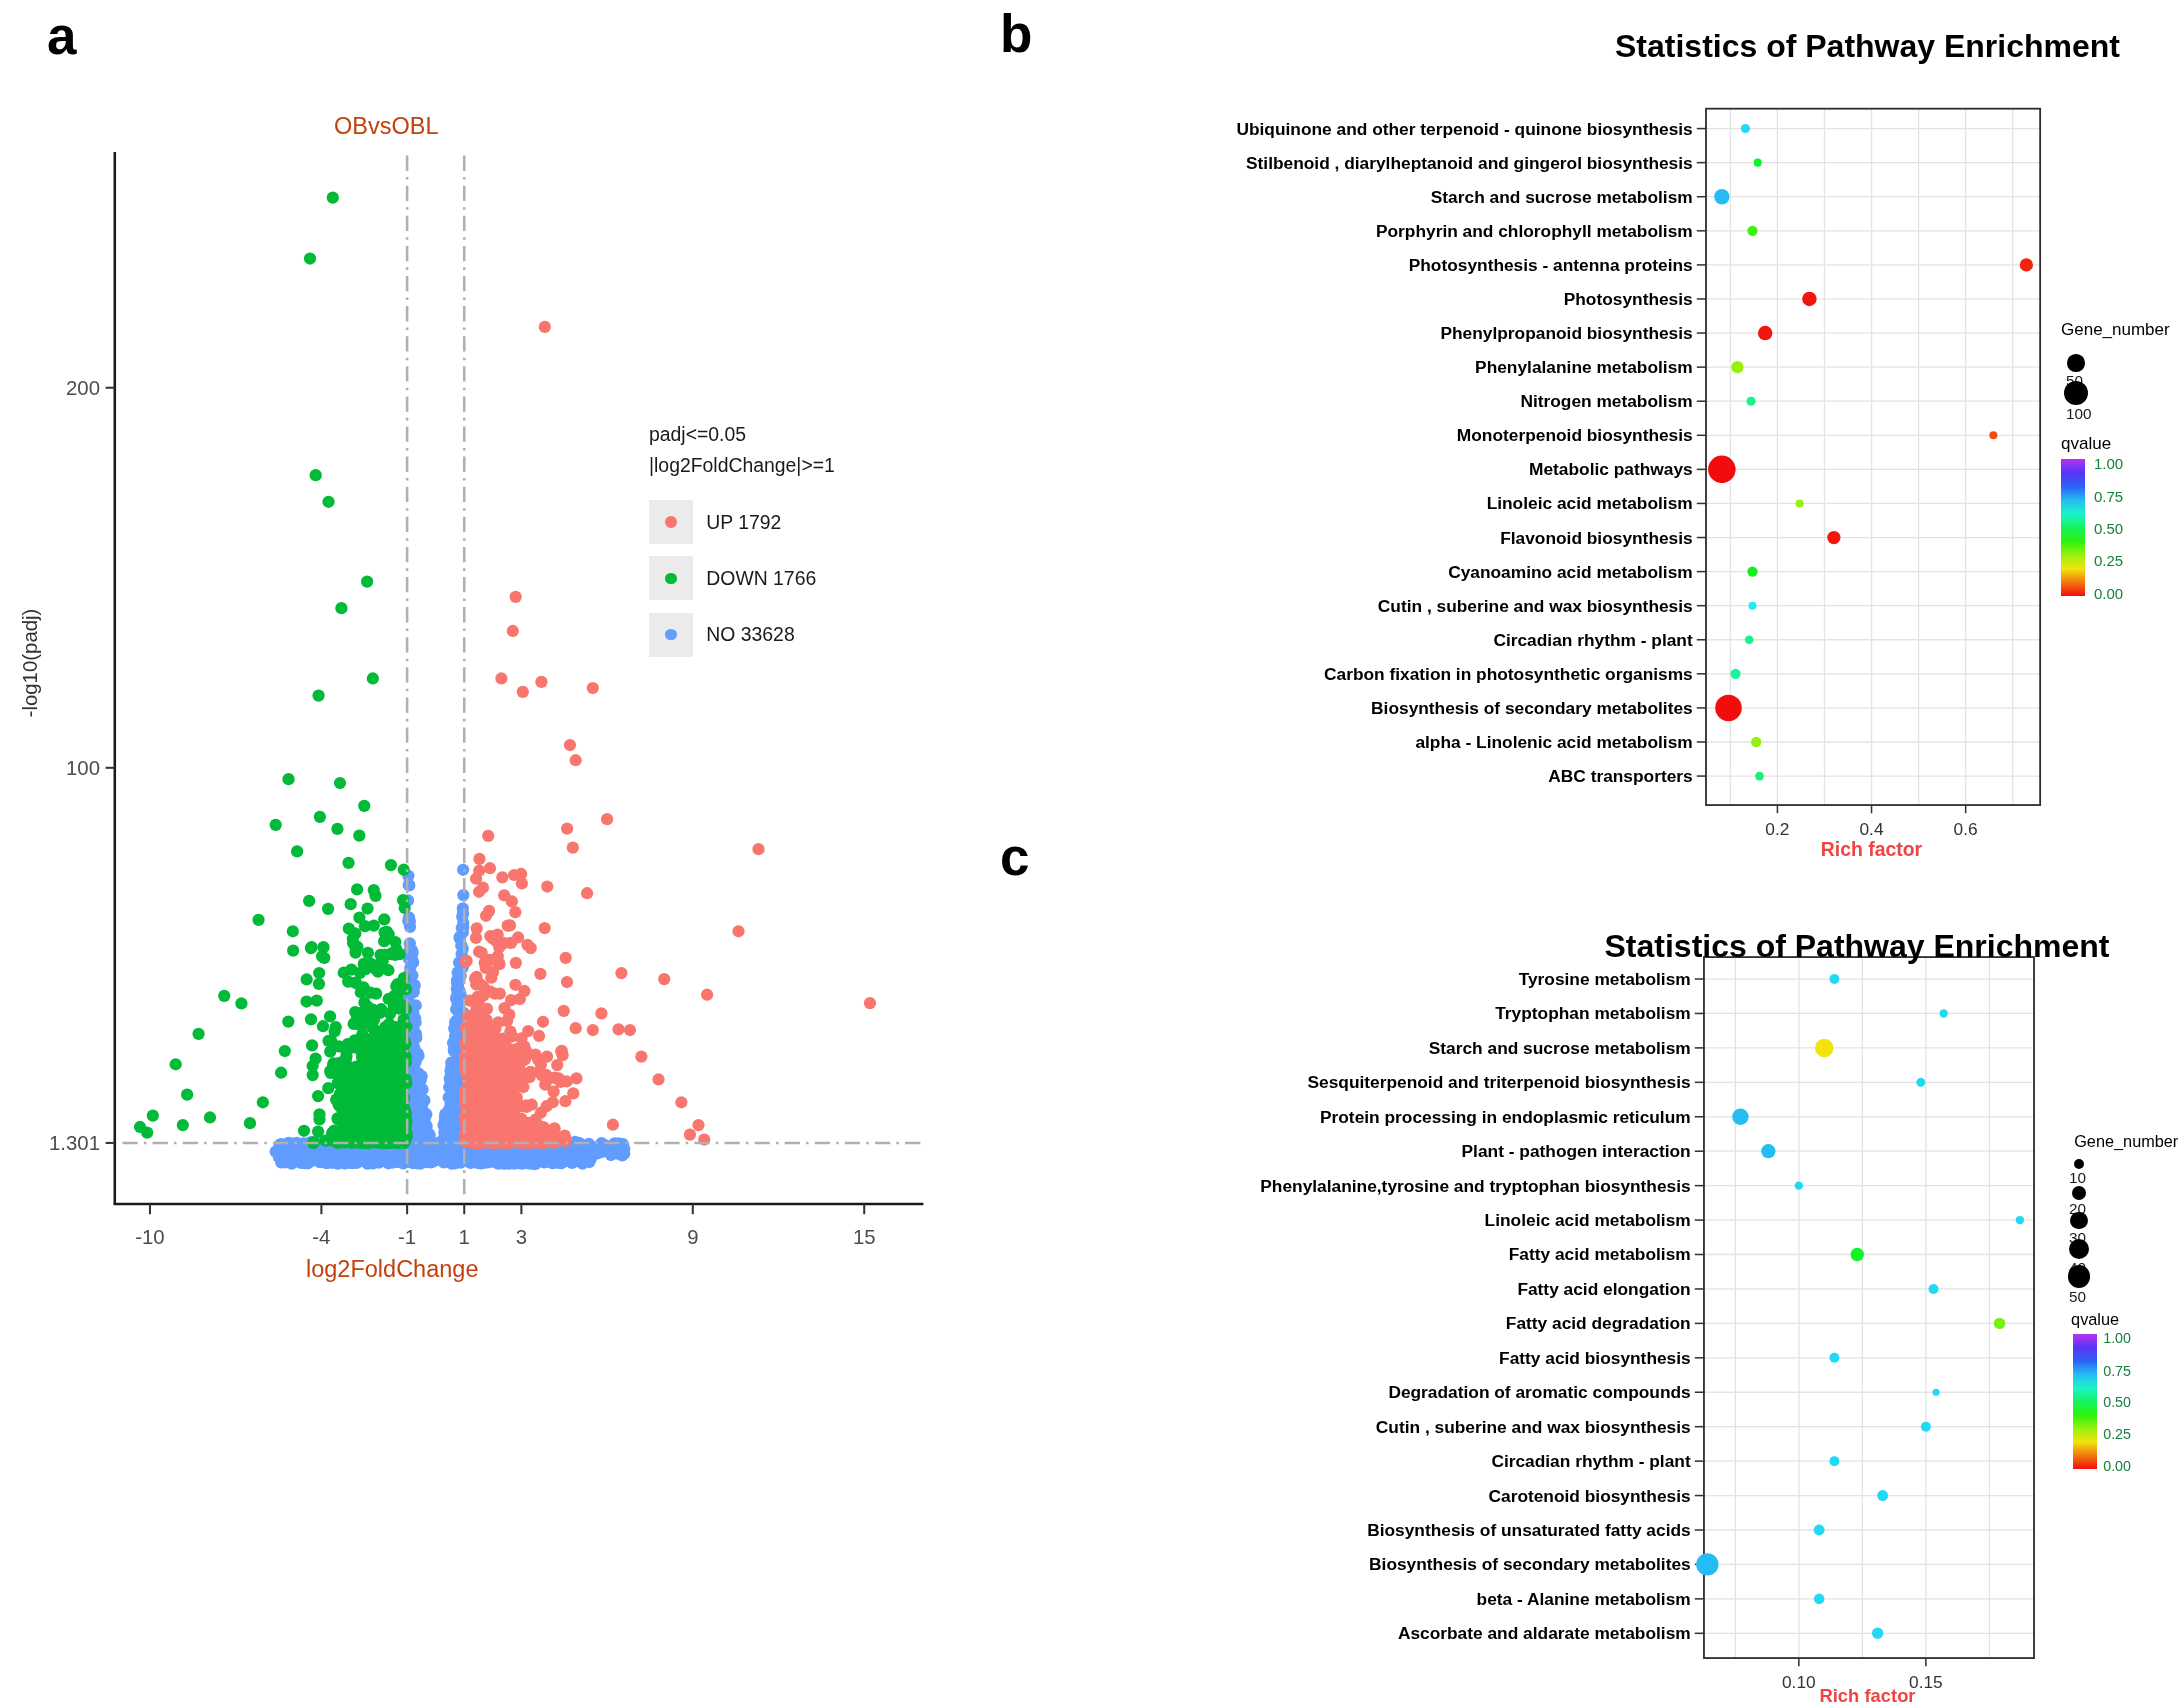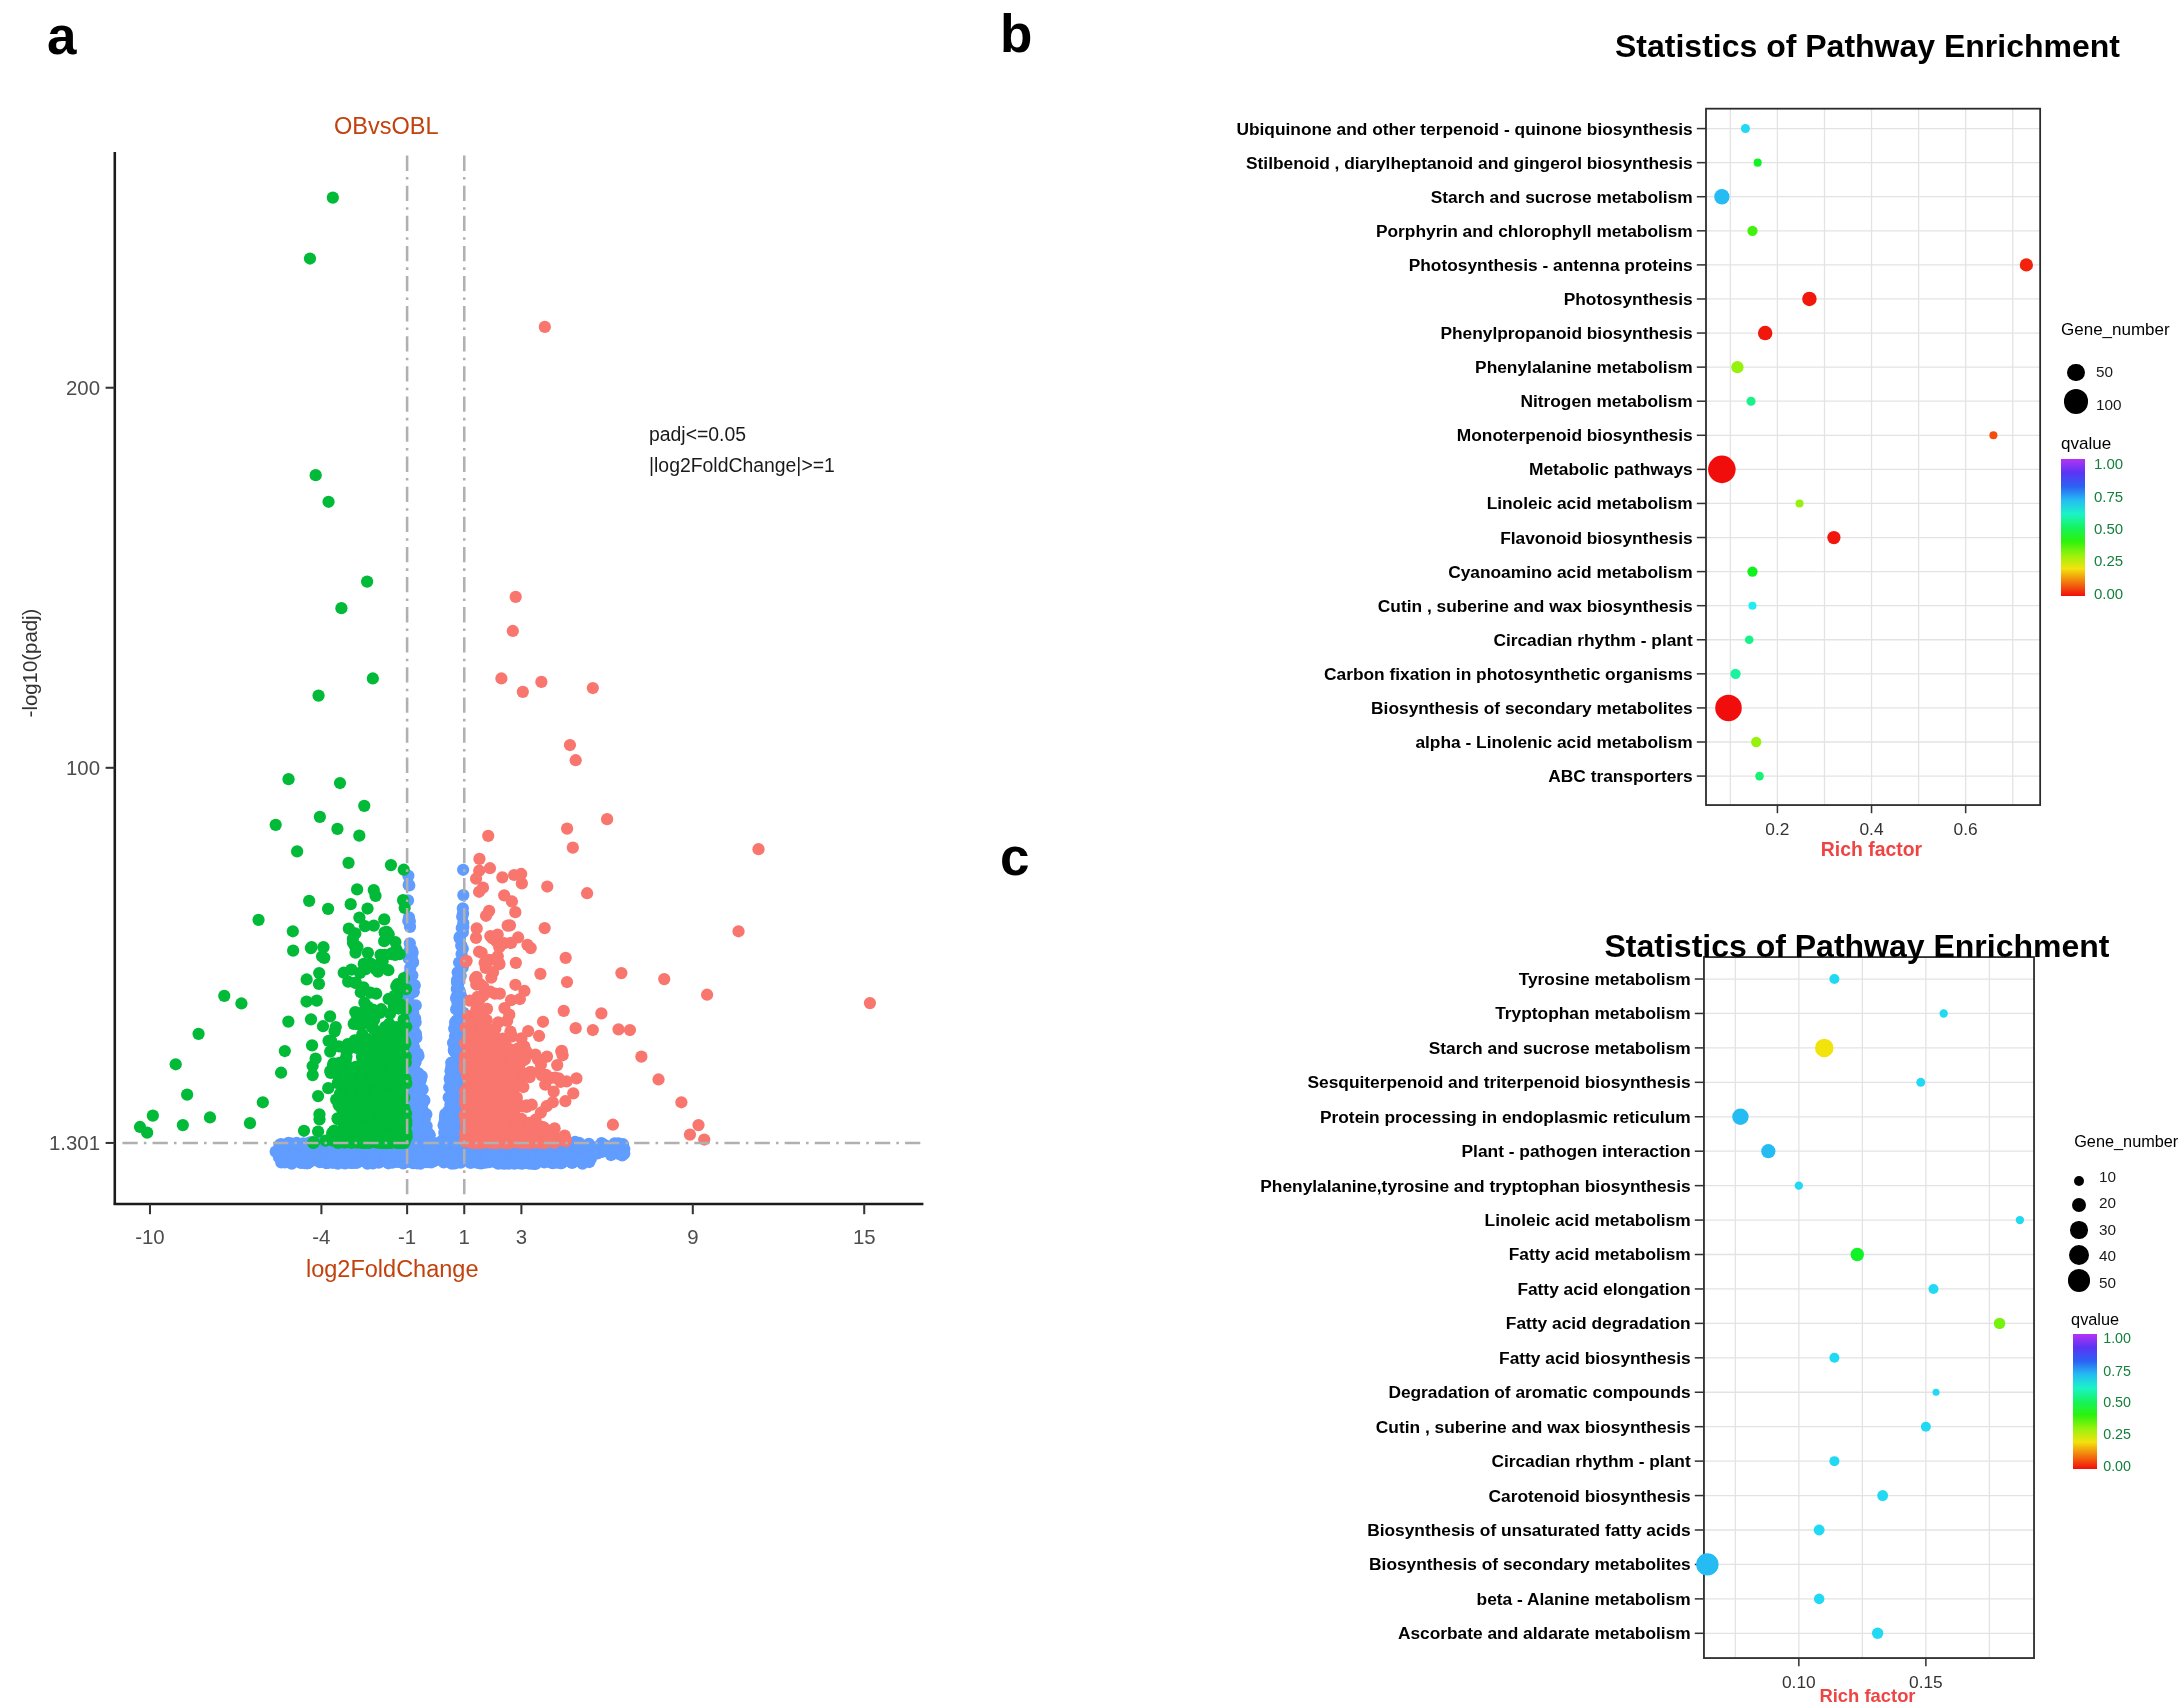--- a/index.html
+++ b/index.html
@@ -12,21 +12,21 @@
   .rich-factor{font-size:19.4px;font-weight:600;color:#ef4444;text-align:center;white-space:nowrap;}
   .vol-ylabel{font-size:20.4px;color:#333;white-space:nowrap;
               transform:translate(-50%,-50%) rotate(-90deg);}
   .legend-a{font-size:19.4px;color:#1a1a1a;line-height:1.62;white-space:nowrap;}
   .legend-a-items{margin-top:18.4px;}
   .legend-a-row{display:flex;align-items:center;margin-bottom:12.2px;}
   .swatch{width:44px;height:44px;background:#ebebeb;display:flex;align-items:center;justify-content:center;}
   .swatch-dot{width:11.7px;height:11.7px;border-radius:50%;}
   .legend-a-label{margin-left:13.3px;font-size:19.4px;color:#1a1a1a;}
   .lg-title{font-size:17px;color:#000;white-space:nowrap;}
-  .bub-row{display:flex;align-items:flex-end;height:26.5px;}
+  .bub-row{display:flex;align-items:flex-start;height:26.5px;flex-direction:column;}
   .bub-cell{width:30px;display:flex;align-items:center;justify-content:center;}
   .bub{background:#000;border-radius:50%;}
   .bub-label{font-size:15.3px;color:#1a1a1a;margin-left:5.1px;}
   .qbar{width:23.5px;position:relative;}
   .qlabel{font-size:15px;color:#15803d;position:absolute;white-space:nowrap;}
   .clip-right{overflow:hidden;}
   svg text{font-family:"Liberation Sans", sans-serif;}
 </style>
 </head>
 <body>
@@ -3234,20 +3234,40 @@
 <div class="abs panel-letter" style="left:1000px;top:2.6px;">b</div>
 <div class="abs panel-letter" style="left:1000px;top:826px;">c</div>
 
 <div class="abs axis-title" style="left:334px;top:113px;width:255px;font-size:23.5px;">OBvsOBL</div>
 <div class="abs vol-ylabel" style="left:30px;top:663px;">-log10(padj)</div>
 <div class="abs axis-title" style="left:306px;top:1256px;width:255px;">log2FoldChange</div>
 
 <div class="abs legend-a" style="left:649px;top:419px;">
   <div>padj&lt;=0.05</div>
   <div>|log2FoldChange|&gt;=1</div>
+  <div class="legend-a-items">
+    <div class="legend-a-row">
+      <div class="swatch">
+          <div class="swatch-dot" id="dot-up" style="background: rgb(248, 118, 109);"></div>
+        </div>
+      <div class="legend-a-label">UP 1792</div>
+    </div>
+    <div class="legend-a-row">
+      <div class="swatch">
+          <div class="swatch-dot" id="dot-down" style="background: rgb(0, 186, 56);"></div>
+        </div>
+      <div class="legend-a-label">DOWN 1766</div>
+    </div>
+    <div class="legend-a-row">
+      <div class="swatch">
+          <div class="swatch-dot" id="dot-no" style="background: rgb(97, 156, 255);"></div>
+        </div>
+      <div class="legend-a-label">NO 33628</div>
+    </div>
+  </div>
 </div>
 
 <div class="abs chart-title" style="left:1602px;top:28px;width:531px;">Statistics of Pathway Enrichment</div>
 <div class="abs rich-factor" style="left:1744px;top:838px;width:255px;">Rich factor</div>
 
 <div class="abs" style="left:2061px;top:320px;width:122px;">
   <div class="lg-title">Gene_number</div>
   <div style="margin-top:14.3px;">
     <div class="bub-row">
       <div class="bub-cell">

